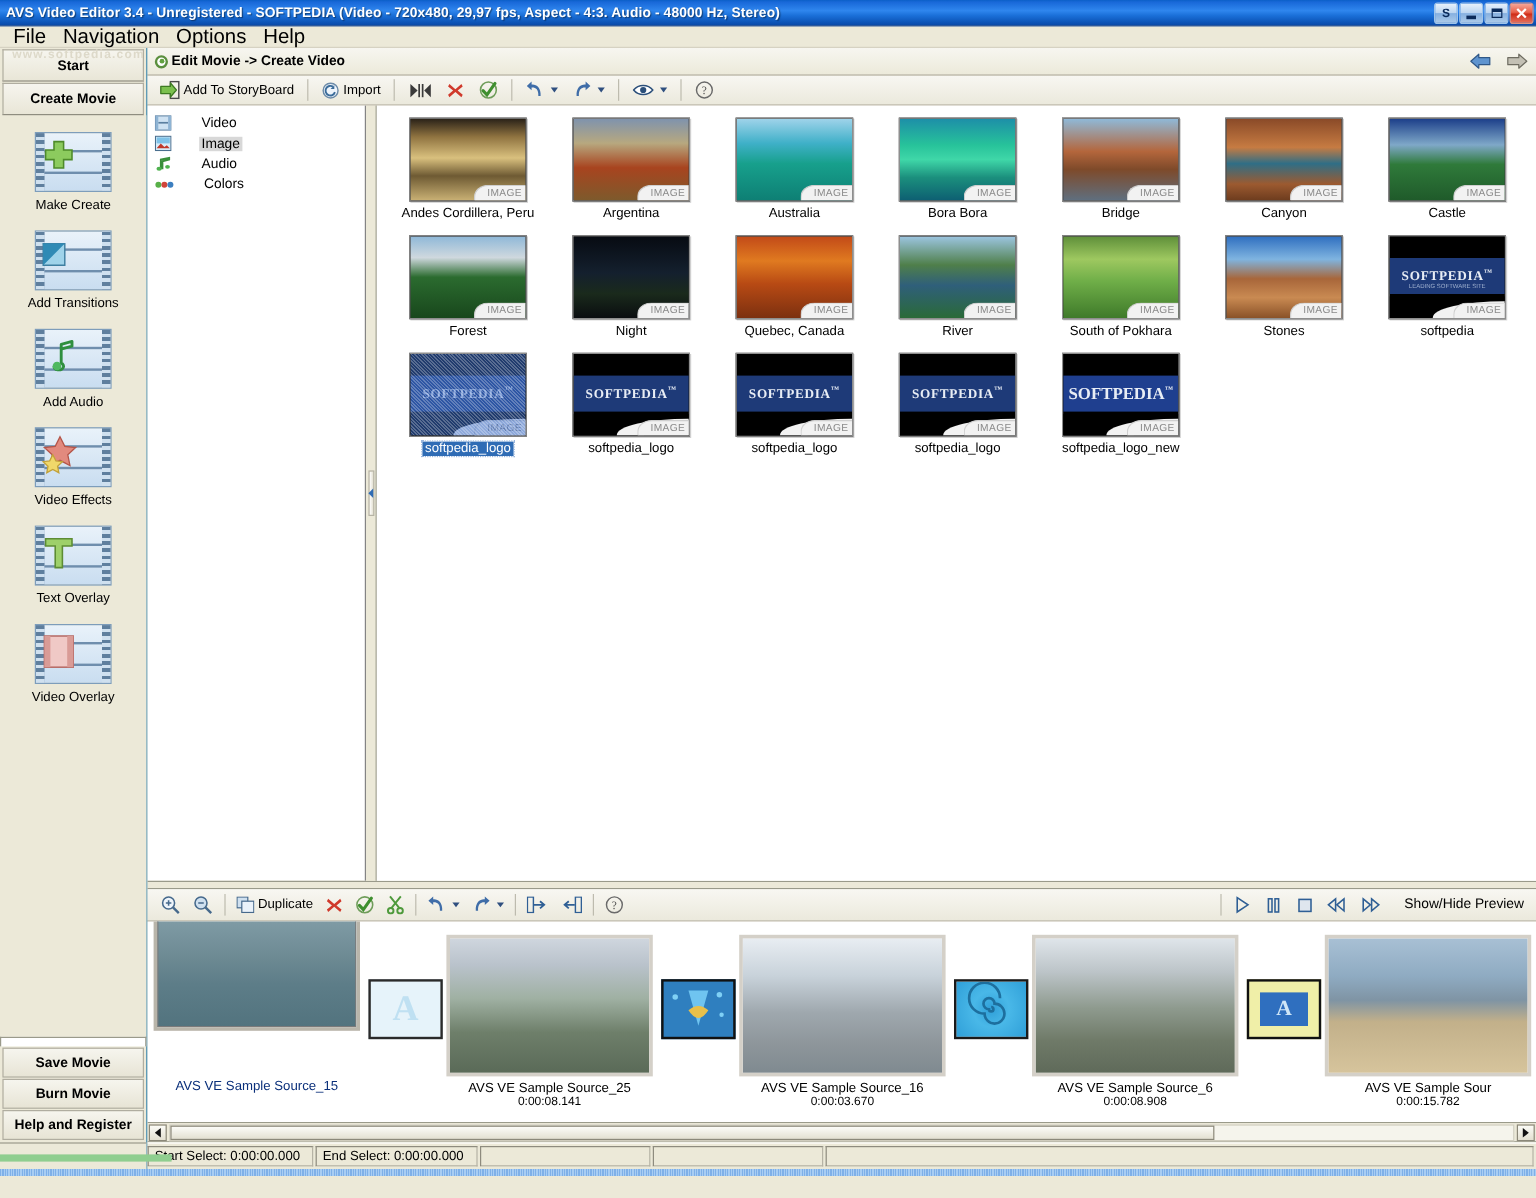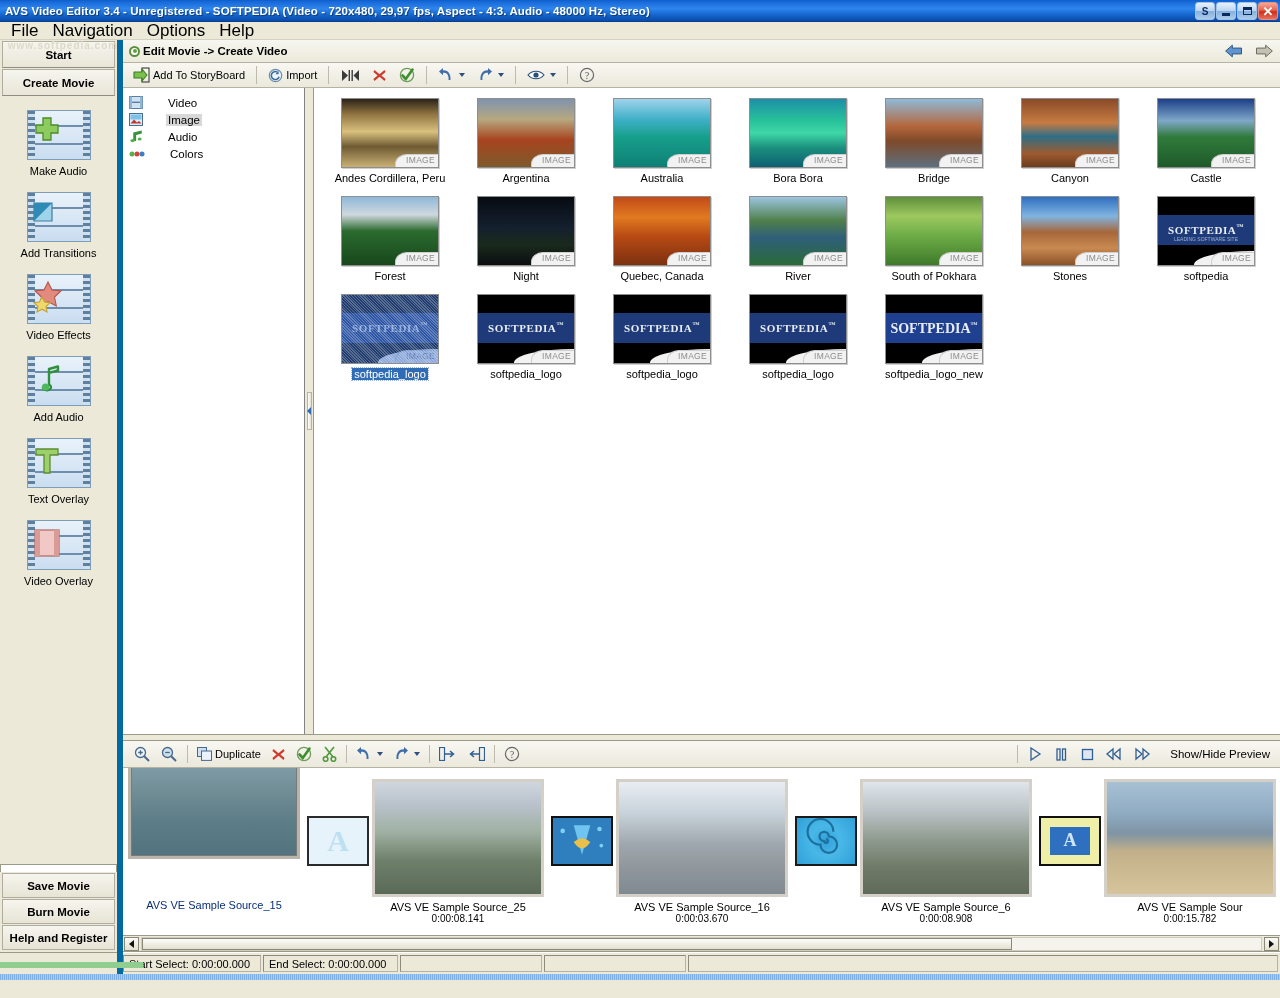--- a/index.html
+++ b/index.html
@@ -60,21 +60,21 @@
     padding: 2px 7px; font-size: 17px; color: #000; cursor: pointer;
   }
 
   
   #main { display: flex; height: 934px; }
 
   
   #sidebar {
     width: 143px; background: #ece9d8;
     display: flex; flex-direction: column;
-    border-right: 6px solid #0369a1;
+    border-right: 1px solid #0369a1;
   }
   .sb-head {
     height: 27px;
     background: linear-gradient(180deg,#f6f5ee 0%, #e9e6d7 100%);
     border: 1px solid #b0ada0;
     border-bottom-color: #8f8d80;
     margin: 1px 2px 0 2px;
     display: flex; align-items: center; justify-content: center;
     font-weight: bold; font-size: 11.5px; color: #000;
     position: relative; cursor: pointer;
@@ -304,57 +304,57 @@
     <div id="sb-items">
 
       <div class="sb-item">
         <div class="filmstrip">
           <div class="fs-line fs-l1"></div>
             <div class="fs-line fs-l2"></div>
           <svg class="fs-glyph" width="34" height="34" viewBox="0 0 34 34">
             <path d="M13 3 h8 v7 h7 v8 h-7 v7 h-8 v-7 h-7 v-8 h7 z" fill="#8ccb5e" stroke="#4e8a2a" stroke-width="1.3"></path>
           </svg>
         </div>
-        <div class="lbl">Make Audio</div>
+        <div class="lbl">Make Create</div>
       </div>
 
       <div class="sb-item">
         <div class="filmstrip">
           <div class="fs-line fs-l1"></div>
             <div class="fs-line fs-l2"></div>
           <svg class="fs-glyph" width="36" height="34" viewBox="0 0 36 34">
             <path d="M4 6 h18 v18 h-18 z" fill="#9fd3ea" stroke="#3e7ea0" stroke-width="1.2"></path>
             <path d="M22 6 L4 24 L4 6 z" fill="#2f8ab5"></path>
           </svg>
         </div>
         <div class="lbl">Add Transitions</div>
       </div>
 
       <div class="sb-item">
         <div class="filmstrip">
           <div class="fs-line fs-l1"></div>
             <div class="fs-line fs-l2"></div>
-          <svg class="fs-glyph" width="38" height="36" viewBox="0 0 38 36">
-            <path d="M18 3 l4 8 9 1 -6.5 6 1.8 9 -8.3 -4.4 -8.3 4.4 1.8 -9 -6.5 -6 9 -1 z" fill="#e28a7e" stroke="#b4564a" stroke-width="1.1"></path>
-            <path d="M12 18 l2.6 5 5.4 .7 -4 3.8 1 5.4 -5 -2.7 -5 2.7 1 -5.4 -4 -3.8 5.4 -.7 z" fill="#f0d86a" stroke="#c2a23a" stroke-width="1.1"></path>
-          </svg>
-        </div>
-        <div class="lbl">Video Effects</div>
+          <svg class="fs-glyph" width="34" height="34" viewBox="0 0 34 34">
+            <path d="M13 26 a4 3 0 1 0 6 -2.4 V8 l9 -2.5 v4 l-9 2.4" fill="none" stroke="#2f8f3f" stroke-width="2.4" stroke-linejoin="round"></path>
+            <circle cx="15.5" cy="26" r="3.6" fill="#4fb85f"></circle>
+          </svg>
+        </div>
+        <div class="lbl">Add Audio</div>
       </div>
 
       <div class="sb-item">
         <div class="filmstrip">
           <div class="fs-line fs-l1"></div>
             <div class="fs-line fs-l2"></div>
-          <svg class="fs-glyph" width="34" height="34" viewBox="0 0 34 34">
-            <path d="M13 26 a4 3 0 1 0 6 -2.4 V8 l9 -2.5 v4 l-9 2.4" fill="none" stroke="#2f8f3f" stroke-width="2.4" stroke-linejoin="round"></path>
-            <circle cx="15.5" cy="26" r="3.6" fill="#4fb85f"></circle>
-          </svg>
-        </div>
-        <div class="lbl">Add Audio</div>
+          <svg class="fs-glyph" width="38" height="36" viewBox="0 0 38 36">
+            <path d="M18 3 l4 8 9 1 -6.5 6 1.8 9 -8.3 -4.4 -8.3 4.4 1.8 -9 -6.5 -6 9 -1 z" fill="#e28a7e" stroke="#b4564a" stroke-width="1.1"></path>
+            <path d="M12 18 l2.6 5 5.4 .7 -4 3.8 1 5.4 -5 -2.7 -5 2.7 1 -5.4 -4 -3.8 5.4 -.7 z" fill="#f0d86a" stroke="#c2a23a" stroke-width="1.1"></path>
+          </svg>
+        </div>
+        <div class="lbl">Video Effects</div>
       </div>
 
       <div class="sb-item">
         <div class="filmstrip">
           <div class="fs-line fs-l1"></div>
             <div class="fs-line fs-l2"></div>
           <svg class="fs-glyph" width="34" height="34" viewBox="0 0 34 34">
             <path d="M6 6 h22 v6 h-8 v18 h-6 v-18 h-8 z" fill="#9ed06a" stroke="#5d8c33" stroke-width="1.3"></path>
           </svg>
         </div>

